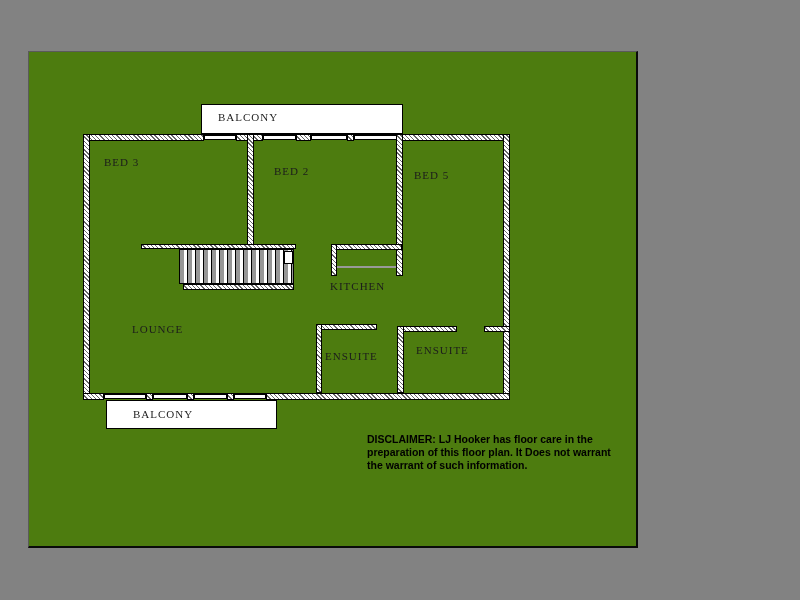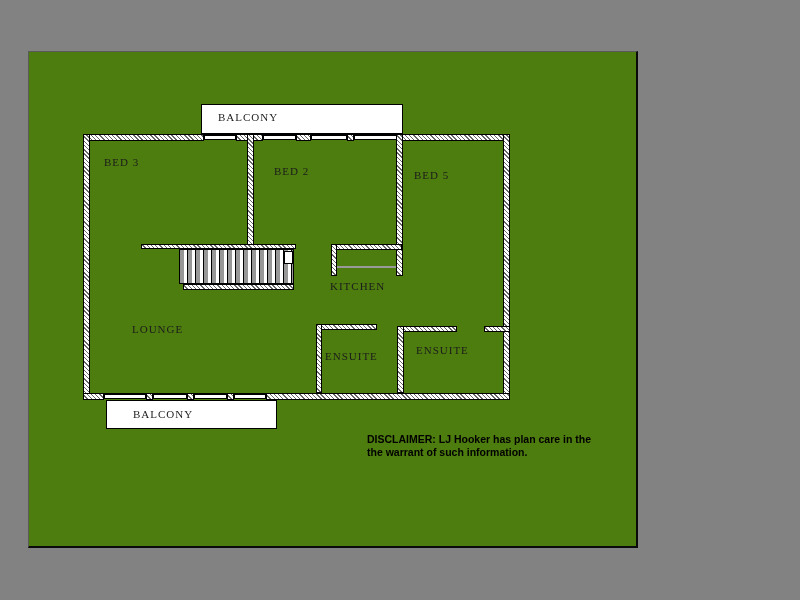--- a/index.html
+++ b/index.html
@@ -107,17 +107,18 @@
 
   <span class="room-label" style="left:75px;top:104px;">BED 3</span>
   <span class="room-label" style="left:245px;top:113px;">BED 2</span>
   <span class="room-label" style="left:385px;top:117px;">BED 5</span>
   <span class="room-label" style="left:301px;top:228px;">KITCHEN</span>
   <span class="room-label" style="left:78px;top:271px;margin-left:25px;">LOUNGE</span>
   <span class="room-label" style="left:296px;top:298px;">ENSUITE</span>
   <span class="room-label" style="left:387px;top:292px;">ENSUITE</span>
 
   <div class="disclaimer">
-    <div class="line1">DISCLAIMER: LJ Hooker has plan care in the</div>
+    <div class="line1">DISCLAIMER: LJ Hooker has floor care in the</div>
+    <div class="line2">preparation of this floor plan. It Does not warrant</div>
     <div class="line3">the warrant of such information.</div>
   </div>
 
 </div>
 
 </body></html>

